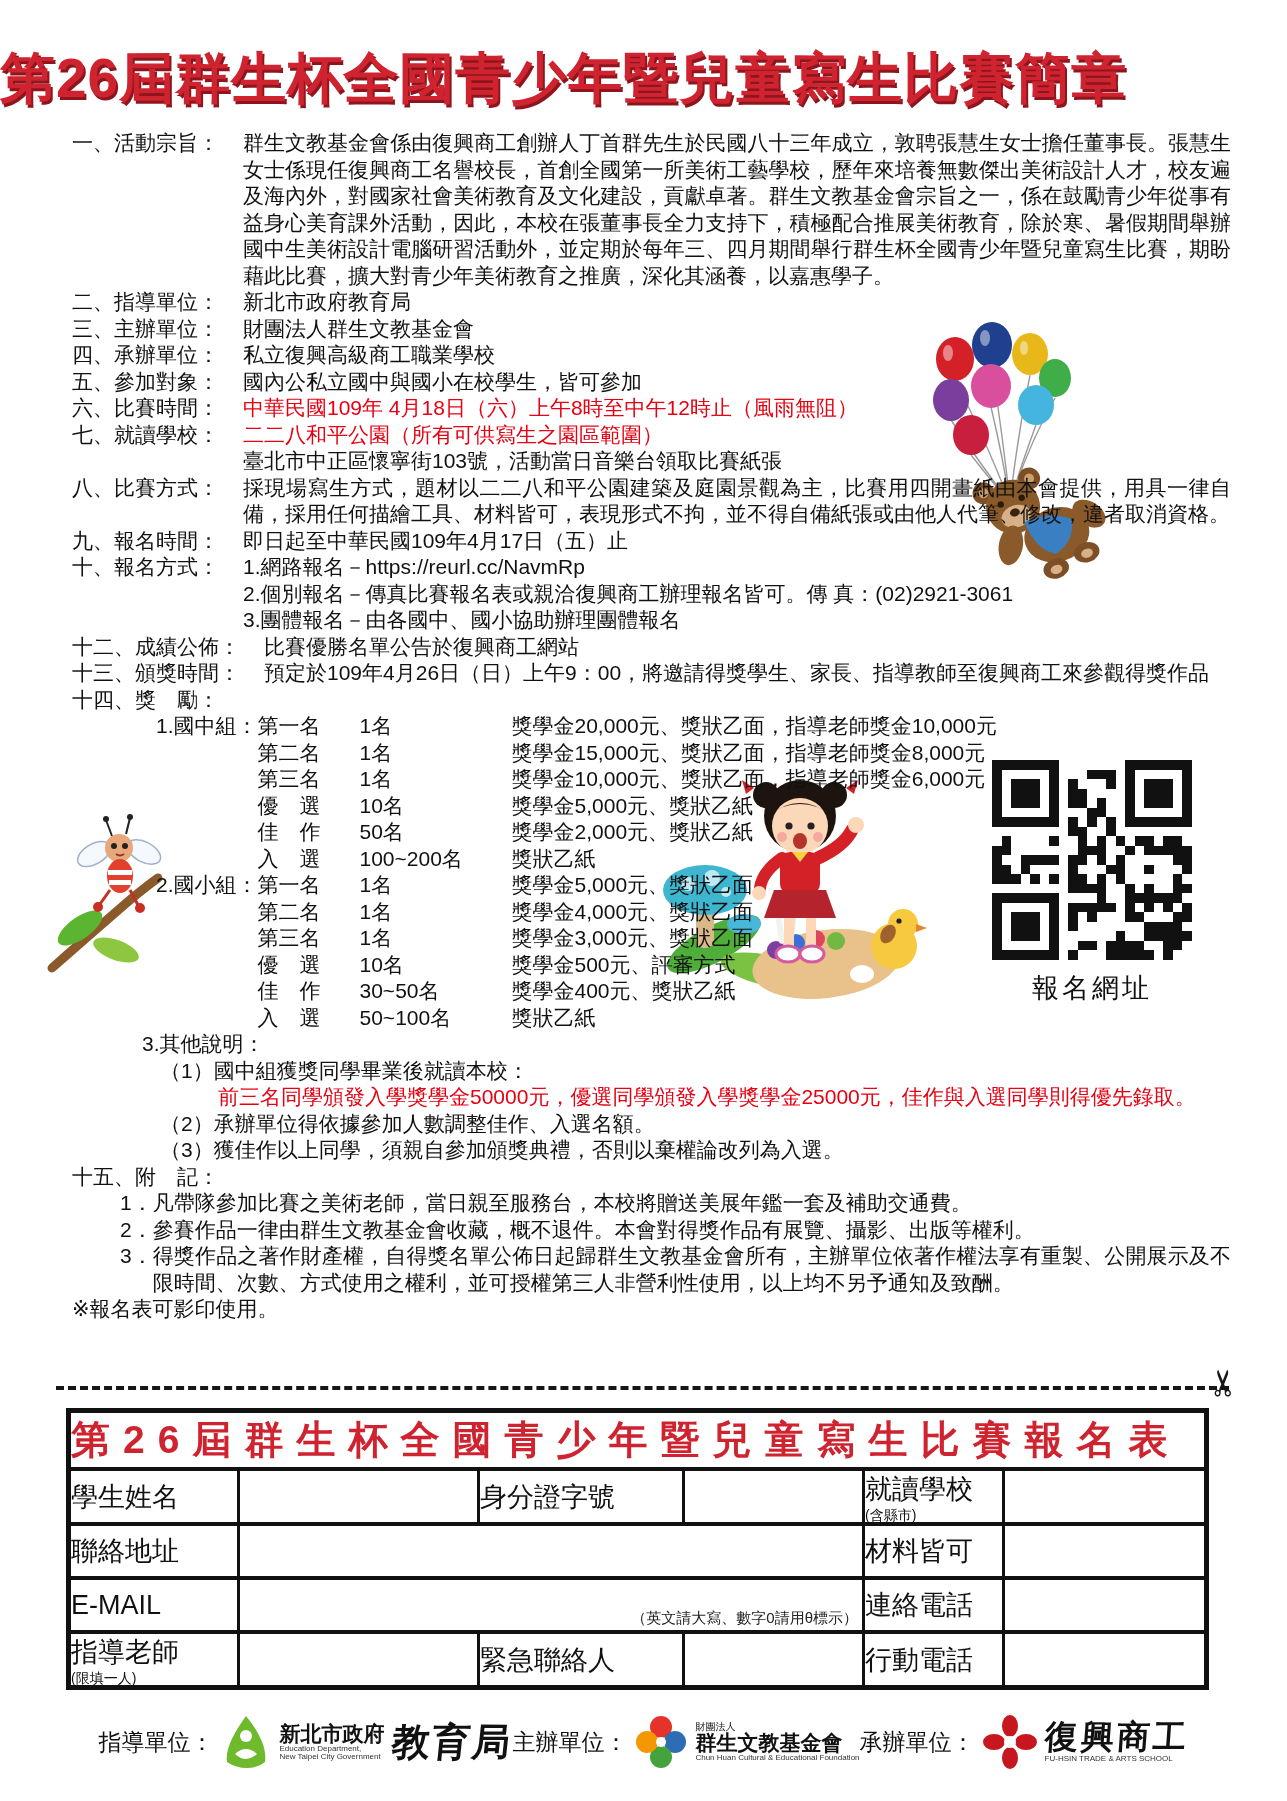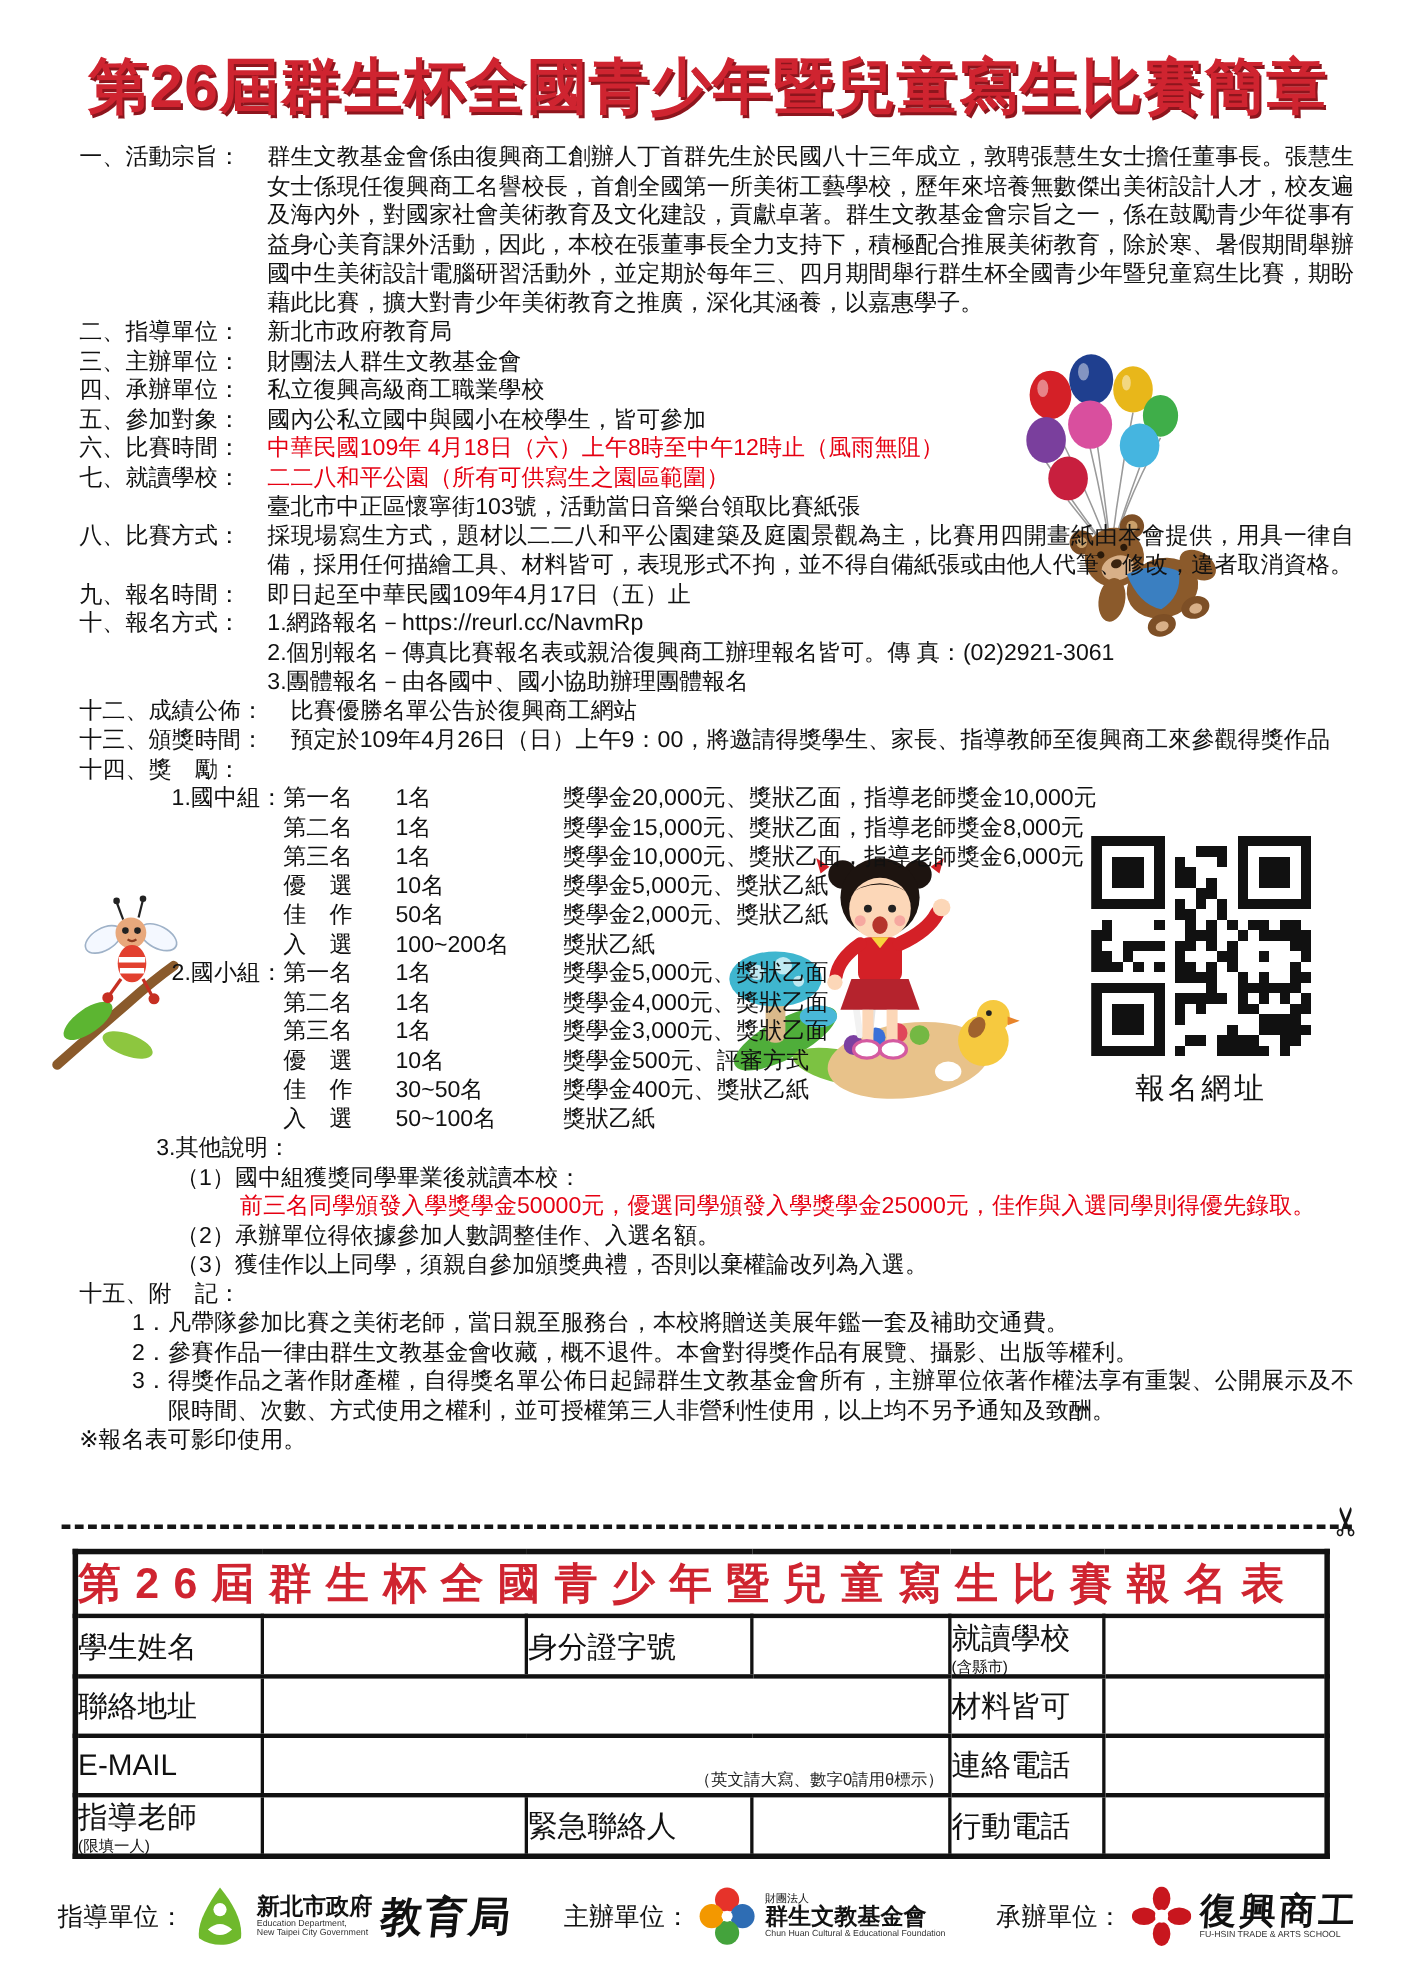--- a/index.html
+++ b/index.html
@@ -2,21 +2,21 @@
 <html><head>
 <meta charset="utf-8">
 <style>
   html,body{margin:0;padding:0;background:#ffffff;}
   .page{position:relative;width:1287px;height:1801px;background:#fff;overflow:hidden;
         font-family:"Liberation Sans","DejaVu Sans",sans-serif;color:#111;}
   .z{position:relative;z-index:2;}
   .deco{position:absolute;z-index:1;}
 
   
-  .main-title{margin:0;padding-top:42px;text-align:center;font-size:55px;font-weight:900;
+  .main-title{margin:0;padding-top:42px;font-size:55px;font-weight:900;
     color:#cf2430;letter-spacing:1px;text-shadow:2px 3px 0 #8e151d;}
 
   
   .doc{margin:14px 56px 0 72px;font-size:21px;line-height:26.5px;text-align:justify;}
   .item{display:flex;}
   .item .lbl{white-space:nowrap;}
   .item .txt{flex:1;margin-left:24px;}
   .red{color:#e60012;}
   .line{display:block;}
 
@@ -47,21 +47,21 @@
     border-top:4px solid #111;border-bottom:4px solid #111;
     text-align:left;vertical-align:middle;font-size:27px;padding:0;position:relative;}
   tr.t-title td{height:52px;}
   tr.t-row td{height:50px;}
   .form-title{font-size:39px;font-weight:bold;color:#cf2430;letter-spacing:13px;white-space:nowrap;}
   .sub{display:block;font-size:14px;line-height:14px;margin-top:1px;}
   .cell-note{position:absolute;right:4px;bottom:2px;font-size:15px;color:#222;white-space:nowrap;}
 
   
   .footer{position:absolute;left:0;top:1714px;width:100%;display:flex;justify-content:center;
-    align-items:center;gap:46px;z-index:2;}
+    align-items:center;z-index:2;}
   .f-group{display:flex;align-items:center;gap:8px;}
   .f-label{font-size:23px;}
   .logo-stack{display:flex;flex-direction:column;line-height:1.05;}
   .logo-big{font-size:21px;font-weight:bold;}
   .logo-en{font-size:8px;color:#333;}
   .logo-pre{font-size:10px;}
   .calli{font-size:38px;font-weight:900;transform:skewX(-6deg);letter-spacing:2px;}
   .calli2{font-size:33px;font-weight:900;transform:skewX(-4deg);letter-spacing:3px;}
 
   

